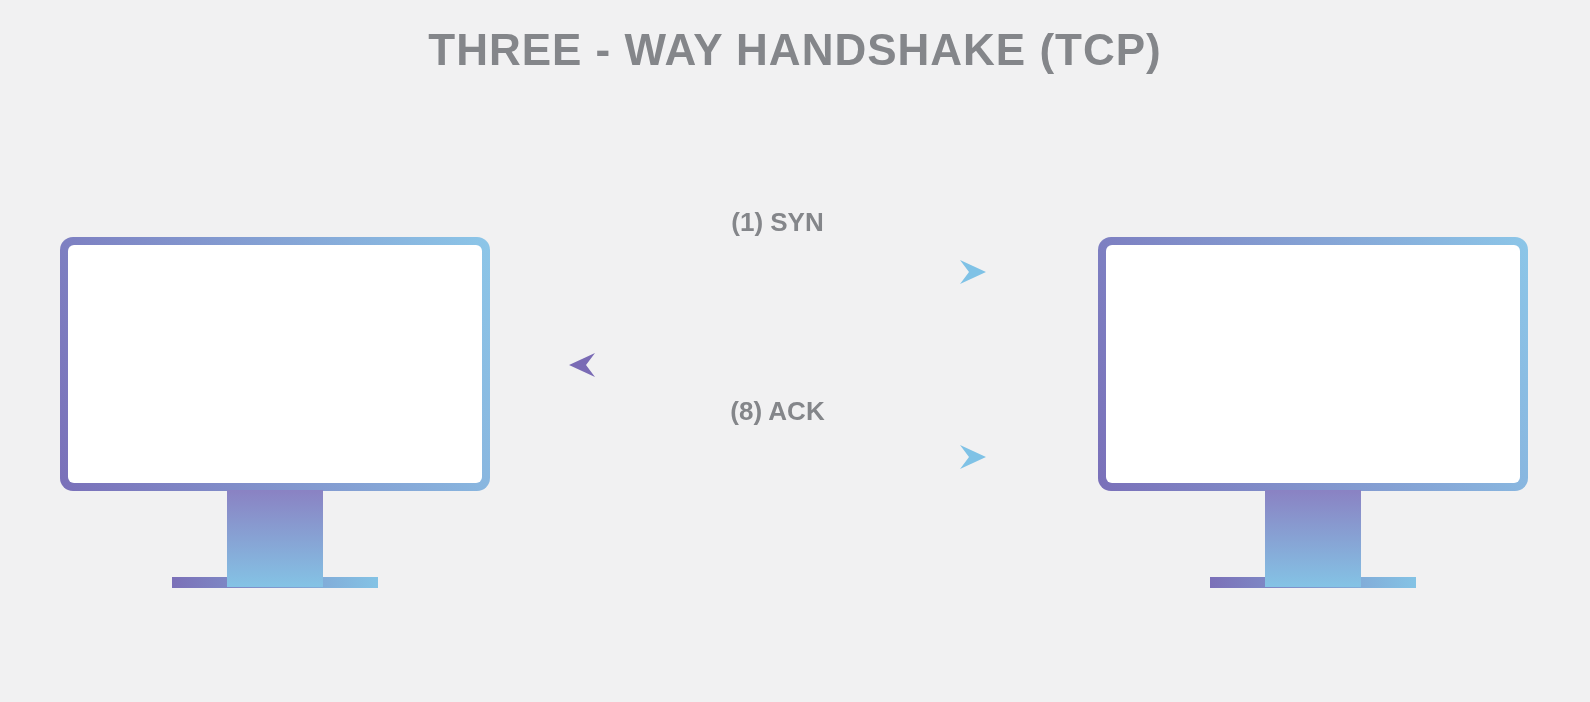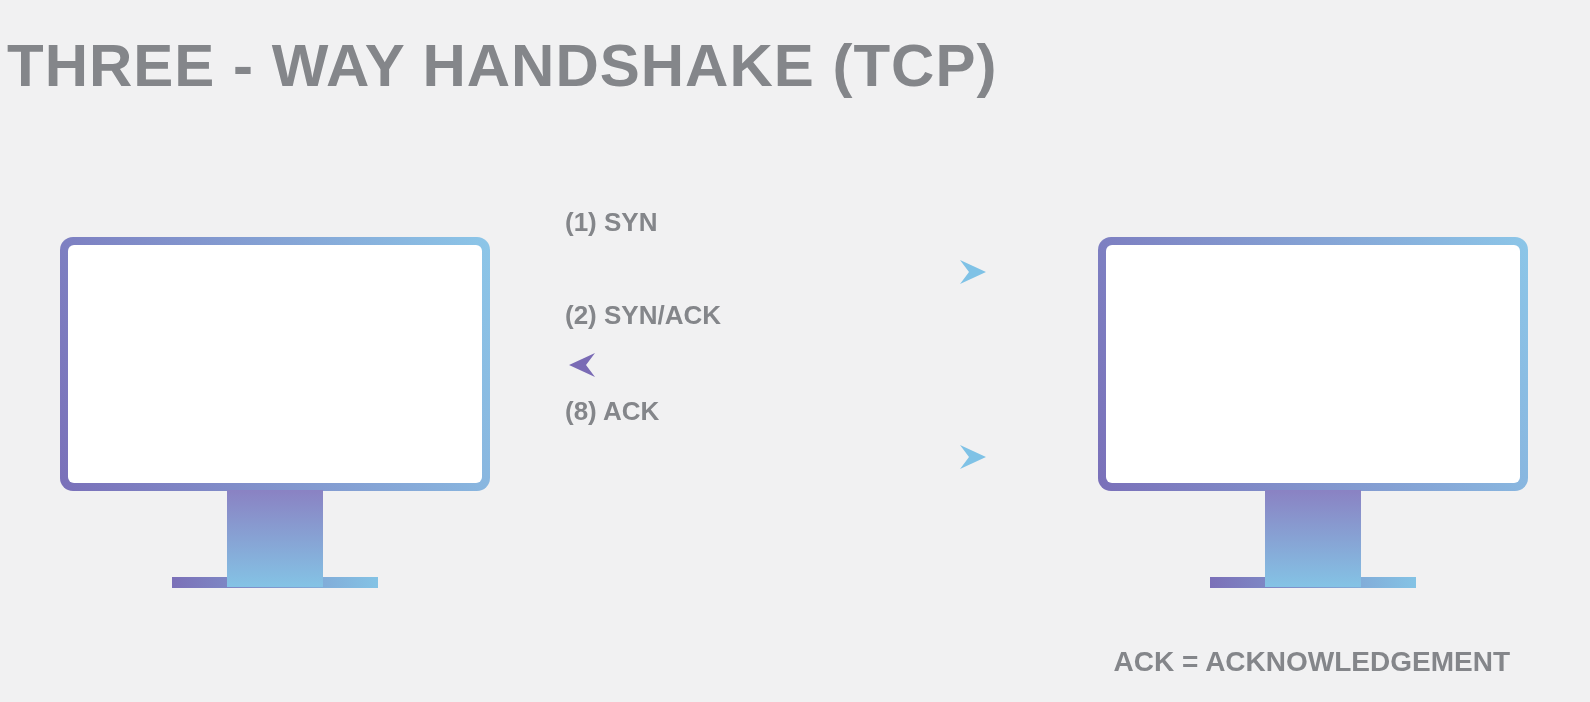--- a/index.html
+++ b/index.html
@@ -9,23 +9,23 @@
   }
   .canvas{
     position:relative;
     width:1590px;height:702px;
     background:#f1f1f2;
     overflow:hidden;
   }
   .title{
     position:absolute;
     left:0;right:0;top:24px;
-    margin:7px;
-    text-align:left;
-    font-size:60px;
+    margin:1px;
+    text-align:center;
+    font-size:44px;
     font-weight:bold;
     letter-spacing:1px;
     color:#84868a;
   }
   
   .monitor{position:absolute;width:430px;height:356px;}
   .monitor.left{left:60px;top:237px;}
   .monitor.right{left:1098px;top:237px;}
   .frame{
     position:absolute;left:0;top:0;
@@ -51,20 +51,21 @@
     position:absolute;
     left:112px;top:340px;
     width:206px;height:11px;
     background:linear-gradient(90deg,#7b70b8 0%,#84c3e5 100%);
     z-index:1;
   }
   
   .msg-label{
     position:absolute;
     left:565px;width:425px;
+    text-align:center;
     font-size:26px;
     font-weight:bold;
     color:#84868a;
   }
   .msg-label.l1{top:207px;}
   .msg-label.l2{top:300px;}
   .msg-label.l3{top:396px;}
   .arrow{position:absolute;left:565px;width:425px;height:30px;}
   .arrow.a1{top:257px;}
   .arrow.a2{top:350px;}
@@ -108,21 +109,20 @@
     <defs>
       <linearGradient id="g1" x1="0%" y1="0%" x2="100%" y2="0%">
         <stop offset="0%" stop-color="#7a6fb8"></stop>
         <stop offset="100%" stop-color="#8ac9ea"></stop>
       </linearGradient>
     </defs>
     <line x1="5" y1="15" x2="399" y2="15" stroke="url(#g1)" stroke-width="5" stroke-linecap="round"></line>
     <path d="M 395,3 L 421,15 L 395,27 L 404,15 Z" fill="#7fc2e6"></path>
   </svg>
 
-  <div class="msg-label l2">(2) SYN/ACK</div>
   <svg class="arrow a2" viewBox="0 0 425 30" xmlns="http://www.w3.org/2000/svg">
     <defs>
       <linearGradient id="g2" x1="0%" y1="0%" x2="100%" y2="0%">
         <stop offset="0%" stop-color="#7a6fb8"></stop>
         <stop offset="100%" stop-color="#8ac9ea"></stop>
       </linearGradient>
     </defs>
     <line x1="26" y1="15" x2="420" y2="15" stroke="url(#g2)" stroke-width="5" stroke-linecap="round"></line>
     <path d="M 30,3 L 4,15 L 30,27 L 21,15 Z" fill="#7a6bb5"></path>
   </svg>
@@ -132,15 +132,14 @@
     <defs>
       <linearGradient id="g3" x1="0%" y1="0%" x2="100%" y2="0%">
         <stop offset="0%" stop-color="#7a6fb8"></stop>
         <stop offset="100%" stop-color="#8ac9ea"></stop>
       </linearGradient>
     </defs>
     <line x1="5" y1="15" x2="399" y2="15" stroke="url(#g3)" stroke-width="5" stroke-linecap="round"></line>
     <path d="M 395,3 L 421,15 L 395,27 L 404,15 Z" fill="#7fc2e6"></path>
   </svg>
 
-  <div class="legend right">ACK = ACKNOWLEDGEMENT</div>
 
 </div>
 
 </body></html>

